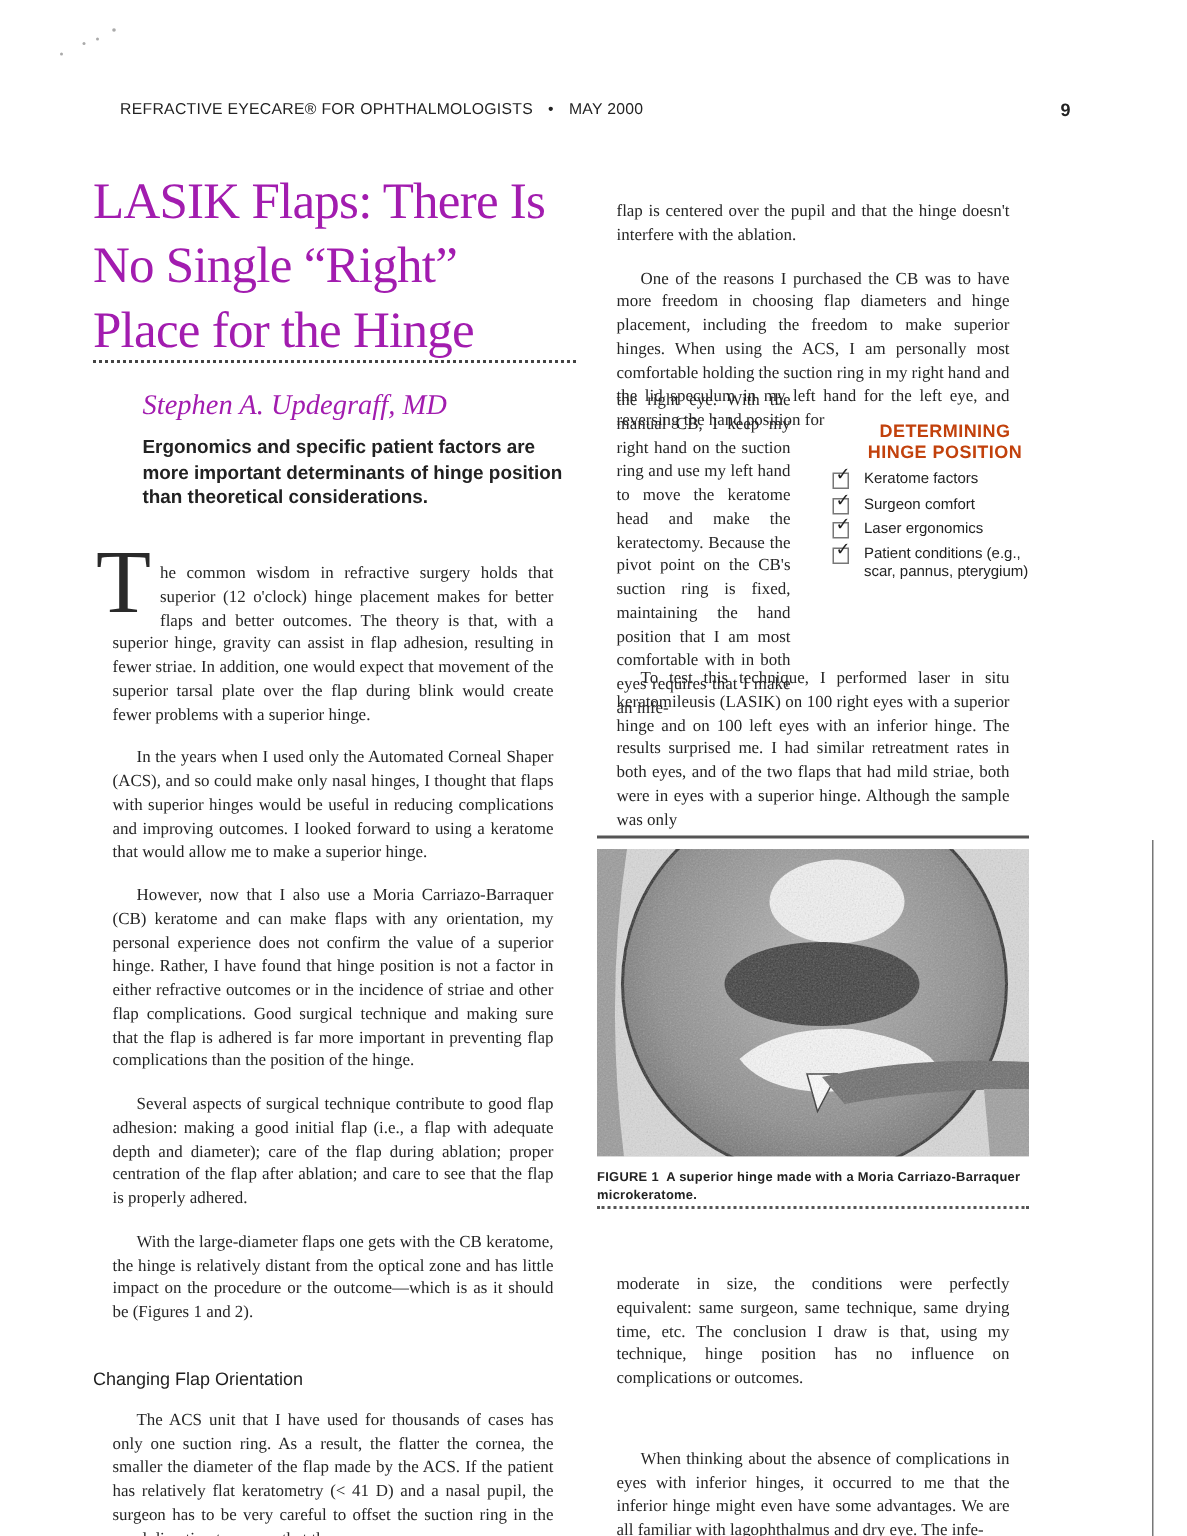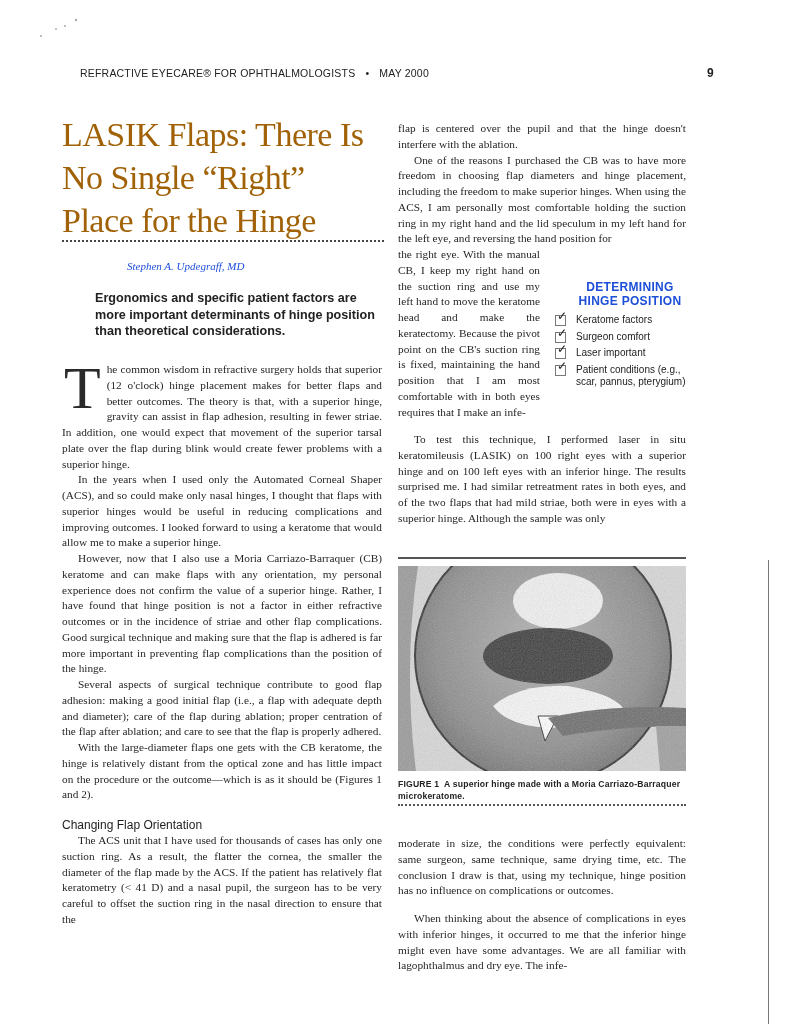--- a/index.html
+++ b/index.html
@@ -12,54 +12,54 @@
     left: 63px; top: 67px; font-family: "Liberation Sans", "DejaVu Sans", sans-serif;
     font-size: 10.5px; letter-spacing: 0.2px; color: #222; white-space: nowrap; padding-left: 17px;
   }
   .running-header .sep { margin: 0 10px; }
   .page-number {
     left: 707px; top: 66px; font-family: "Liberation Sans", "DejaVu Sans", sans-serif;
     font-size: 12px; font-weight: bold; color: #222;
   }
   .title {
     left: 62px; top: 113px; width: 330px; font-family: "Liberation Serif", serif;
-    font-size: 34px; line-height: 43px; color: #a16207; letter-spacing: -0.5px;
+    font-size: 34px; line-height: 43px; color: #a21caf; letter-spacing: -0.5px;
   }
   .title-rule {
     left: 62px; top: 240px; width: 322px; height: 0; border-top: 2px dotted #444;
   }
   .byline {
-    left: 95px; top: 260px; font-style: italic; font-size: 11px; color: #1d4ed8; margin-left: 32px;
+    left: 95px; top: 260px; font-style: italic; font-size: 19px; color: #a21caf;
   }
   .deck {
     left: 95px; top: 290px; width: 290px; font-family: "Liberation Sans", sans-serif;
     font-weight: bold; font-size: 12.6px; line-height: 16.5px; color: #222;
   }
   .col {
     font-size: 11.3px; line-height: 15.75px; color: #262626; text-align: justify;
   }
-  .col p { margin: 0; text-indent: 16px; }
+  .col p { margin: 13px; text-indent: 16px; }
   .col p.noindent { text-indent: 0; }
   .col h3 {
     margin: 0; font-family: "Liberation Sans", sans-serif; font-weight: normal;
     font-size: 12px; line-height: 16px; color: #1e1e1e;
   }
   .left-col { left: 62px; top: 362px; width: 320px; }
   .dropcap {
     float: left; font-size: 60px; line-height: 48px; margin: 2px 6px 0 2px;
     color: #2a2a2a; font-family: "Liberation Serif", serif;
   }
   .right-col-top { left: 398px; top: 121px; width: 288px; }
   .wrap-col { left: 398px; top: 247px; width: 142px; }
   .right-col-mid { left: 398px; top: 432px; width: 288px; }
   .right-col-bot { left: 398px; top: 836px; width: 288px; }
   .sidebar-box { left: 555px; top: 280px; width: 140px; font-family: "Liberation Sans", sans-serif; }
   .sidebar-title {
     text-align: center; font-weight: bold; font-size: 12px; line-height: 14px;
-    letter-spacing: 0.3px; color: #1d4ed8; margin-bottom: 6px; padding-left: 10px;
+    letter-spacing: 0.3px; color: #c2410c; margin-bottom: 6px; padding-left: 10px;
   }
   .check-item { display: flex; font-size: 10px; line-height: 12.5px; margin-bottom: 4px; color: #222; }
   .check-box {
     width: 9px; height: 9px; border: 1px solid #777; margin-right: 10px; position: relative; flex-shrink: 0;
     margin-top: 1px;
   }
   .check-box::after {
     content: "\2713"; position: absolute; left: 1px; top: -6px; font-size: 12px; color: #222;
   }
   .figure-rule-top { left: 398px; top: 557px; width: 288px; border-top: 2px solid #555; }
@@ -133,21 +133,21 @@
   <div class="check-item">
     <span class="check-box"></span>
     <span>Keratome factors</span>
   </div>
   <div class="check-item">
     <span class="check-box"></span>
     <span>Surgeon comfort</span>
   </div>
   <div class="check-item">
     <span class="check-box"></span>
-    <span>Laser important</span>
+    <span>Laser ergonomics</span>
   </div>
   <div class="check-item">
     <span class="check-box"></span>
     <span>Patient conditions (e.g., scar, pannus, pterygium)</span>
   </div>
 </div>
 
 <div class="abs col right-col-mid">
   <p>To test this technique, I performed laser in situ keratomileusis (LASIK) on 100 right eyes with a superior hinge and on 100 left eyes with an inferior hinge. The results surprised me. I had similar retreatment rates in both eyes, and of the two flaps that had mild striae, both were in eyes with a superior hinge. Although the sample was only</p>
 </div>

